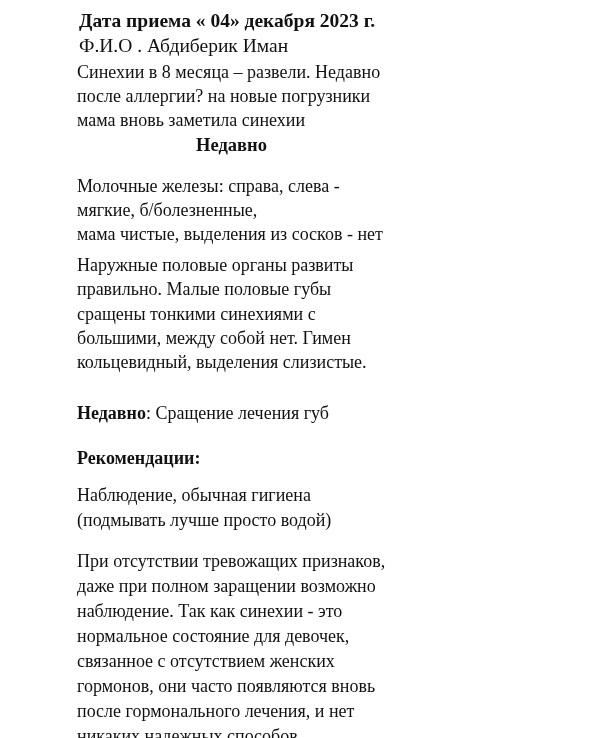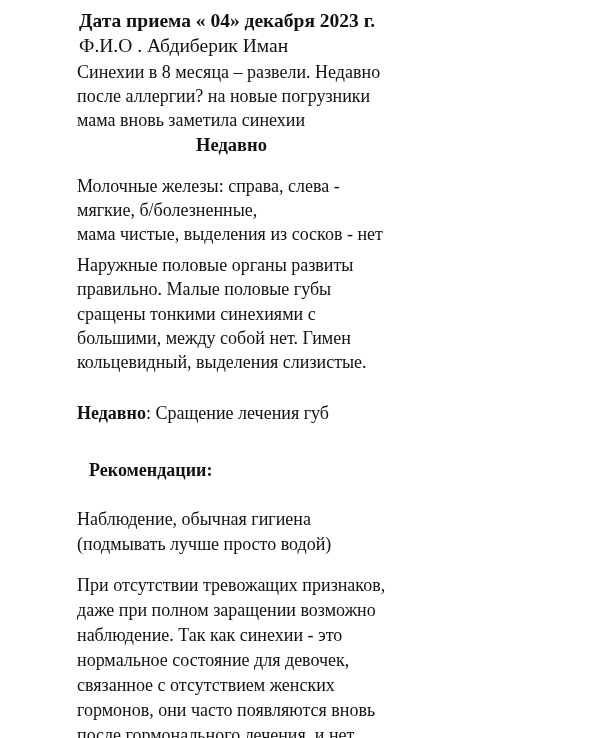--- a/index.html
+++ b/index.html
@@ -72,21 +72,21 @@
     font-weight: bold;
   }
   .diagnosis-row {
     font-size: 18px;
     line-height: 24px;
     margin: 0;
   }
   .rec-head {
     font-size: 18px;
     line-height: 24px;
-    margin: 12px;
+    margin: 0;
     font-weight: bold;
   }
   .rec-head .colon {
     font-weight: bold;
   }
   .rec-item {
     font-size: 18px;
     line-height: 25px;
     margin: 0;
   }

